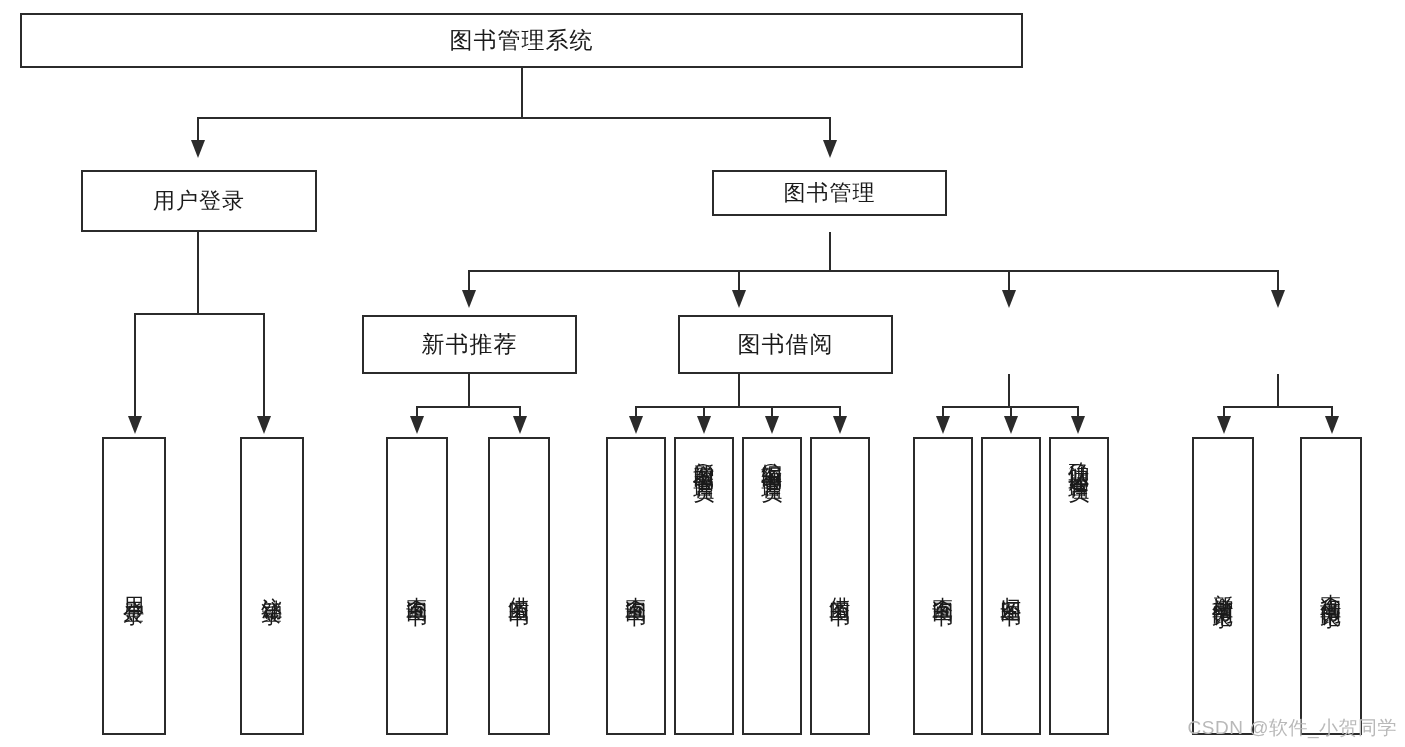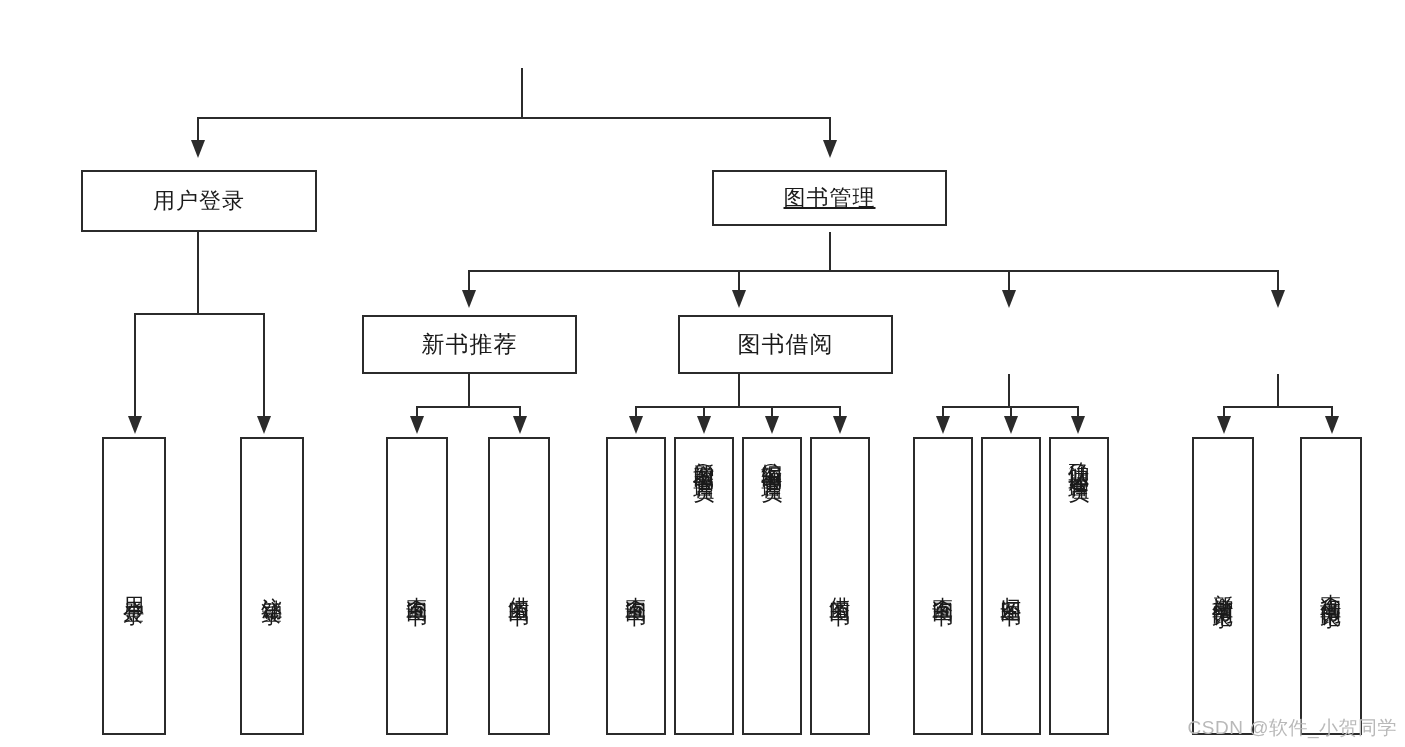--- a/index.html
+++ b/index.html
@@ -85,34 +85,37 @@
     white-space: nowrap;
     letter-spacing: 0.5px;
     font-family: "Liberation Sans", "DejaVu Sans", sans-serif;
   }
 </style>
 </head>
 <body>
 
 <div id="canvas">
 
+  <div class="node root" style="left:20px; top:13px; width:1003px; height:55px;">
+    <span class="label">图书管理系统</span>
+  </div>
 
   <div class="edge v" style="left:521px; top:68px; width:2px; height:50px;"></div>
 
   <div class="edge h" style="left:197px; top:117px; width:634px; height:2px;"></div>
   <div class="edge v" style="left:197px; top:117px; width:2px; height:25px;"></div>
   <div class="arrow" style="left:191px; top:140px;"></div>
   <div class="edge v" style="left:829px; top:117px; width:2px; height:25px;"></div>
   <div class="arrow" style="left:823px; top:140px;"></div>
 
   <div class="node lvl2" style="left:81px; top:170px; width:236px; height:62px;">
     <span class="label">用户登录</span>
   </div>
 
-  <div class="node lvl2" style="left:712px; top:170px; width:235px; height:56px;text-decoration:underline;">
+  <div class="node lvl2" style="left:712px; top:170px; width:235px; height:46px;">
     <span class="label">图书管理</span>
   </div>
 
   <div class="edge v" style="left:197px; top:232px; width:2px; height:82px;"></div>
   <div class="edge h" style="left:134px; top:313px; width:130px; height:2px;"></div>
   <div class="edge v" style="left:134px; top:313px; width:2px; height:105px;"></div>
   <div class="arrow" style="left:128px; top:416px;"></div>
   <div class="edge v" style="left:263px; top:313px; width:2px; height:105px;"></div>
   <div class="arrow" style="left:257px; top:416px;"></div>
 

